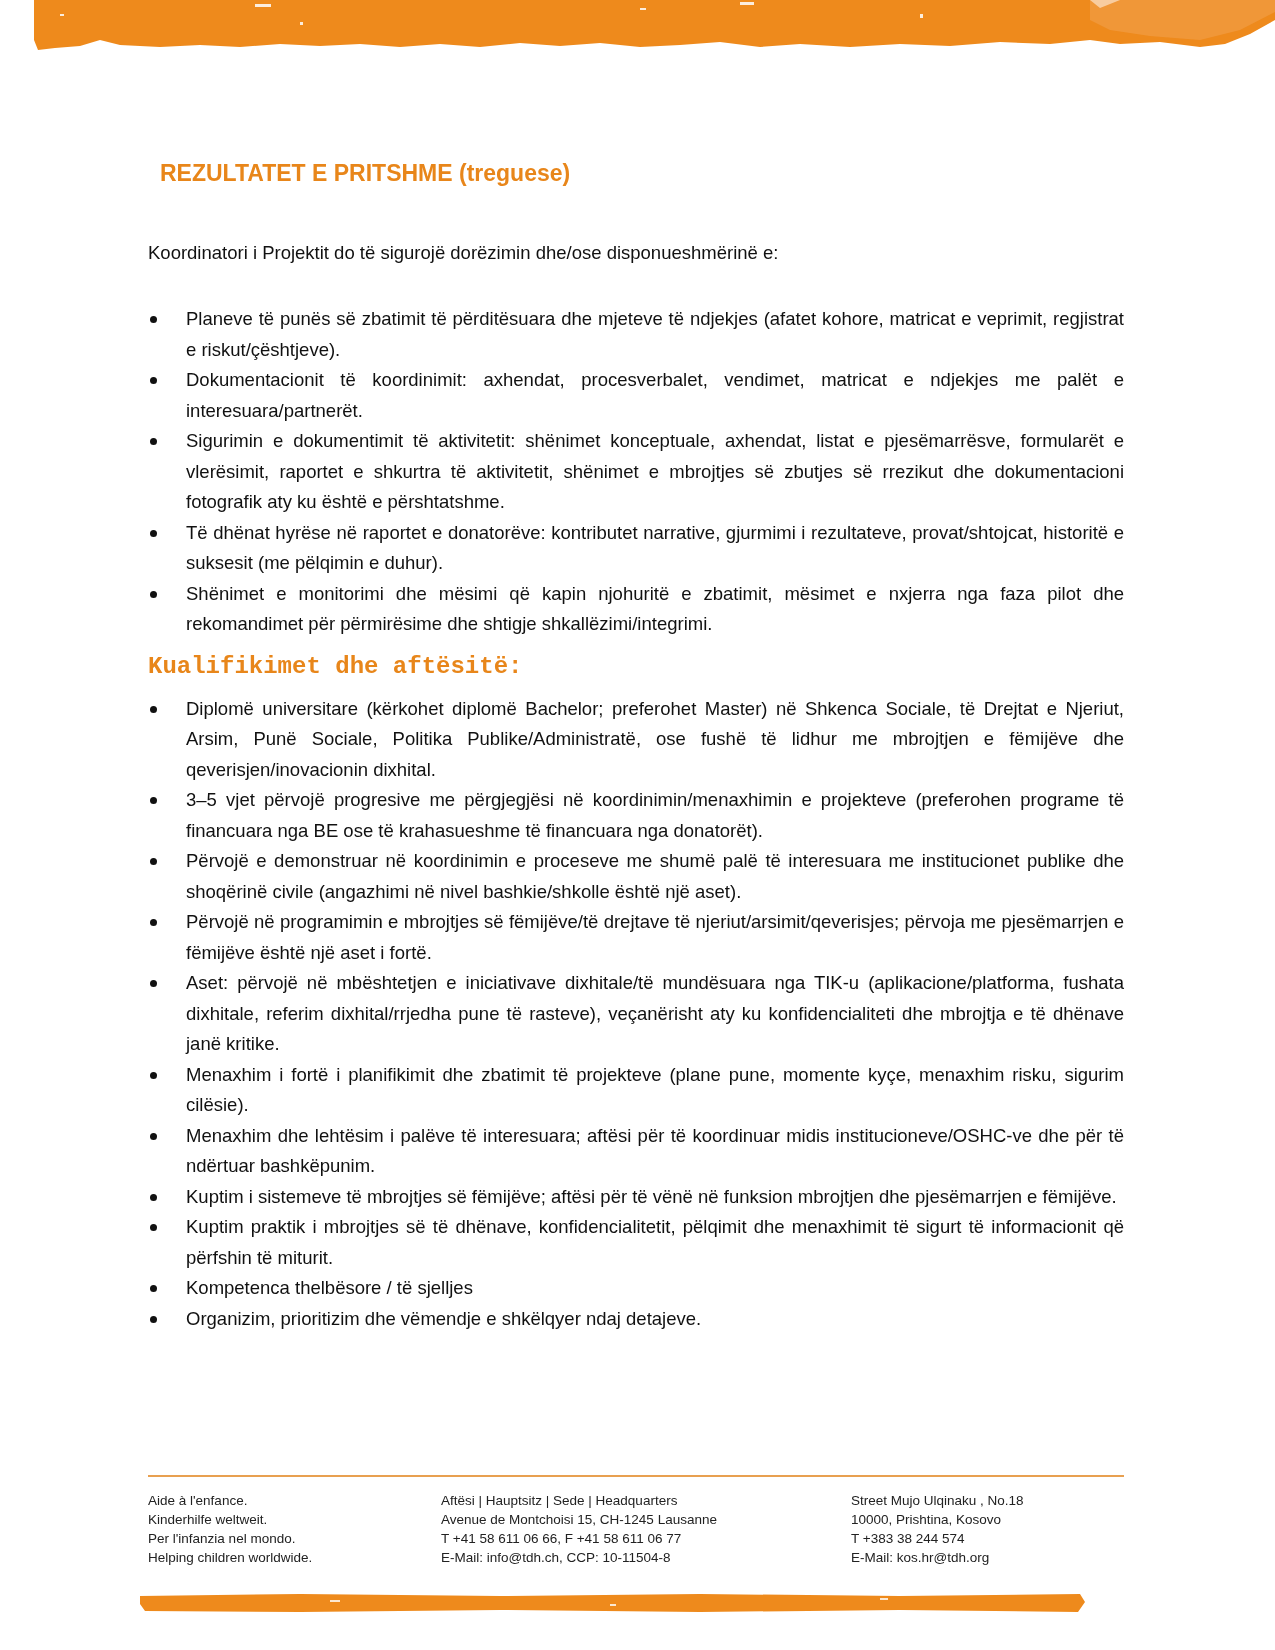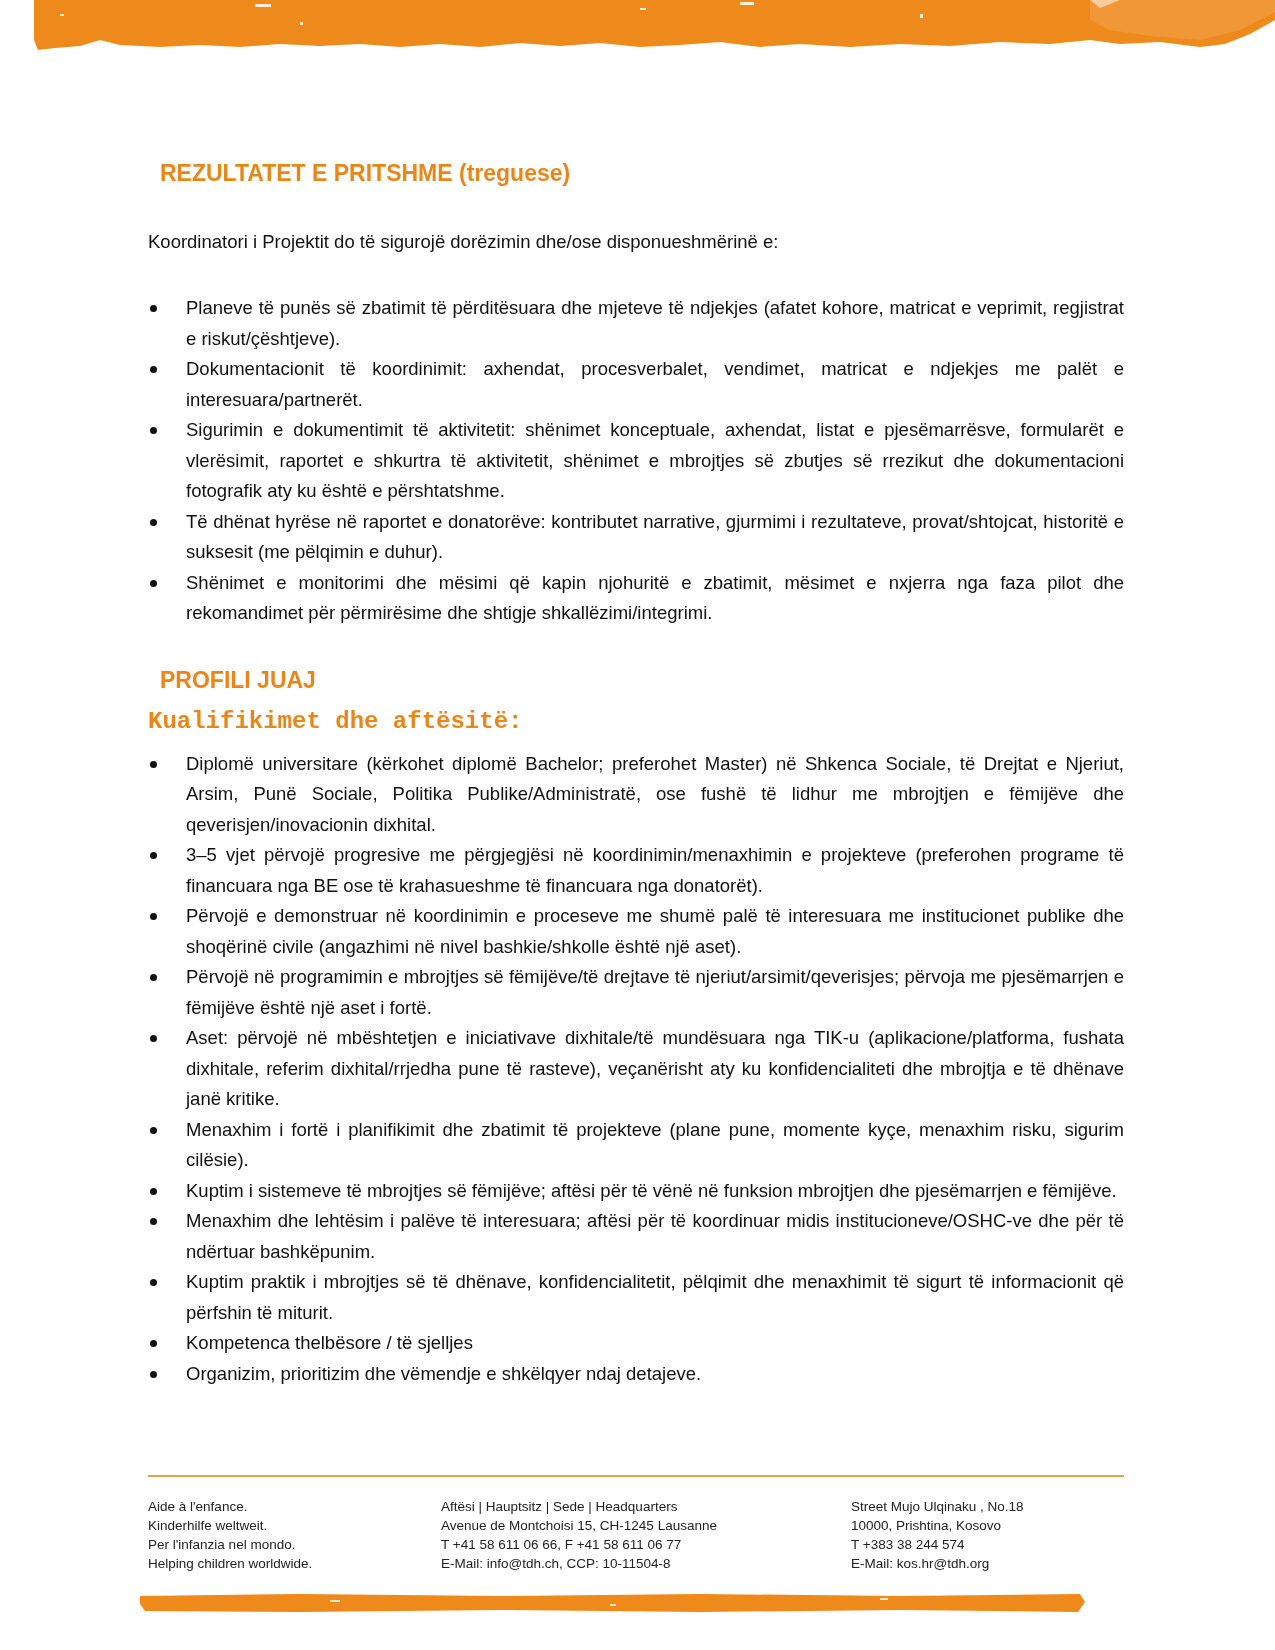--- a/index.html
+++ b/index.html
@@ -14,21 +14,21 @@
   .h-sub { color: #E8861A; font-weight: bold; font-size: 24px; margin: 0; line-height: 30px; }
 
   .intro { font-size: 18.5px; line-height: 30px; margin: 0; }
 
   ul.bullets { list-style: none; margin: 0; padding: 0; }
   ul.bullets li { position: relative; padding-left: 38px; font-size: 18.5px; line-height: 30.5px; text-align: justify; }
   ul.bullets li .dot { position: absolute; left: 2px; top: 12px; width: 7px; height: 7px; border-radius: 50%; background: #111; }
 
   .footer-rule { position: absolute; left: 148px; top: 1475px; width: 976px; height: 2px; background: #E8A050; }
   .footer { position: absolute; left: 148px; top: 1479px; width: 976px; font-family: "Liberation Sans", sans-serif; font-size: 13.5px; line-height: 19px; color: #222; }
-  .footer .col { position: absolute; top: 18px; }
+  .footer .col { position: absolute; top: 12px; }
   .footer .col div { white-space: nowrap; }
 </style>
 </head>
 <body>
 
 <svg class="brush-top" viewBox="0 0 1275 56" preserveAspectRatio="none">
   <path d="M34,0 L1090,0 L1100,8 L1120,0 L1275,0 L1275,20 L1250,34 L1225,44 L1200,47 L1160,42 L1120,44 L1090,40 L1050,44 L1000,42 L950,46 L900,44 L850,47 L800,44 L760,47 L720,42 L680,45 L640,47 L600,43 L560,46 L520,43 L480,47 L440,44 L400,47 L360,44 L320,46 L280,44 L240,47 L200,45 L160,47 L120,45 L100,40 L80,46 L55,48 L38,50 L34,40 Z" fill="#EE8A1C"></path>
   <path d="M1090,0 L1275,0 L1275,12 L1240,30 L1200,40 L1150,36 L1110,30 L1090,20 Z" fill="#F2A250" opacity="0.55"></path>
   <g fill="#ffffff" opacity="0.85">
     <rect x="255" y="4" width="16" height="3"></rect>
@@ -37,43 +37,42 @@
     <rect x="640" y="8" width="6" height="2"></rect>
     <rect x="740" y="2" width="14" height="3"></rect>
     <rect x="920" y="14" width="3" height="4"></rect>
   </g>
 </svg>
 
 <div class="content">
 
   <h2 class="h-section">REZULTATET E PRITSHME (treguese)</h2>
 
-  <p class="intro" style="margin-top:39px;">Koordinatori i Projektit do të sigurojë dorëzimin dhe/ose disponueshmërinë e:</p>
+  <p class="intro" style="margin-top:50px;">Koordinatori i Projektit do të sigurojë dorëzimin dhe/ose disponueshmërinë e:</p>
 
   <ul class="bullets" style="margin-top:36px;">
     <li><span class="dot"></span><span>Planeve të punës së zbatimit të përditësuara dhe mjeteve të ndjekjes (afatet kohore, matricat e veprimit, regjistrat e riskut/çështjeve).</span></li>
     <li><span class="dot"></span><span>Dokumentacionit të koordinimit: axhendat, procesverbalet, vendimet, matricat e ndjekjes me palët e interesuara/partnerët.</span></li>
     <li><span class="dot"></span><span>Sigurimin e dokumentimit të aktivitetit: shënimet konceptuale, axhendat, listat e pjesëmarrësve, formularët e vlerësimit, raportet e shkurtra të aktivitetit, shënimet e mbrojtjes së zbutjes së rrezikut dhe dokumentacioni fotografik aty ku është e përshtatshme.</span></li>
     <li><span class="dot"></span><span>Të dhënat hyrëse në raportet e donatorëve: kontributet narrative, gjurmimi i rezultateve, provat/shtojcat, historitë e suksesit (me pëlqimin e duhur).</span></li>
     <li><span class="dot"></span><span>Shënimet e monitorimi dhe mësimi që kapin njohuritë e zbatimit, mësimet e nxjerra nga faza pilot dhe rekomandimet për përmirësime dhe shtigje shkallëzimi/integrimi.</span></li>
   </ul>
 
-  <h2 class="h-section" style="margin-top:36px;">PROFILI JUAJ</h2>
 
   <h3 class="h-sub" style="margin-top:12px;font-family:Liberation Mono, monospace;">Kualifikimet dhe aftësitë:</h3>
 
   <ul class="bullets" style="margin-top:12px;">
     <li><span class="dot"></span><span>Diplomë universitare (kërkohet diplomë Bachelor; preferohet Master) në Shkenca Sociale, të Drejtat e Njeriut, Arsim, Punë Sociale, Politika Publike/Administratë, ose fushë të lidhur me mbrojtjen e fëmijëve dhe qeverisjen/inovacionin dixhital.</span></li>
     <li><span class="dot"></span><span>3–5 vjet përvojë progresive me përgjegjësi në koordinimin/menaxhimin e projekteve (preferohen programe të financuara nga BE ose të krahasueshme të financuara nga donatorët).</span></li>
     <li><span class="dot"></span><span>Përvojë e demonstruar në koordinimin e proceseve me shumë palë të interesuara me institucionet publike dhe shoqërinë civile (angazhimi në nivel bashkie/shkolle është një aset).</span></li>
     <li><span class="dot"></span><span>Përvojë në programimin e mbrojtjes së fëmijëve/të drejtave të njeriut/arsimit/qeverisjes; përvoja me pjesëmarrjen e fëmijëve është një aset i fortë.</span></li>
     <li><span class="dot"></span><span>Aset: përvojë në mbështetjen e iniciativave dixhitale/të mundësuara nga TIK-u (aplikacione/platforma, fushata dixhitale, referim dixhital/rrjedha pune të rasteve), veçanërisht aty ku konfidencialiteti dhe mbrojtja e të dhënave janë kritike.</span></li>
     <li><span class="dot"></span><span>Menaxhim i fortë i planifikimit dhe zbatimit të projekteve (plane pune, momente kyçe, menaxhim risku, sigurim cilësie).</span></li>
+    <li><span class="dot"></span><span>Menaxhim dhe lehtësim i palëve të interesuara; aftësi për të koordinuar midis institucioneve/OSHC-ve dhe për të ndërtuar bashkëpunim.</span></li>
     <li><span class="dot"></span><span>Kuptim i sistemeve të mbrojtjes së fëmijëve; aftësi për të vënë në funksion mbrojtjen dhe pjesëmarrjen e fëmijëve.</span></li>
-    <li><span class="dot"></span><span>Menaxhim dhe lehtësim i palëve të interesuara; aftësi për të koordinuar midis institucioneve/OSHC-ve dhe për të ndërtuar bashkëpunim.</span></li>
     <li><span class="dot"></span><span>Kuptim praktik i mbrojtjes së të dhënave, konfidencialitetit, pëlqimit dhe menaxhimit të sigurt të informacionit që përfshin të miturit.</span></li>
     <li><span class="dot"></span><span>Kompetenca thelbësore / të sjelljes</span></li>
     <li><span class="dot"></span><span>Organizim, prioritizim dhe vëmendje e shkëlqyer ndaj detajeve.</span></li>
   </ul>
 </div>
 
 <div class="footer-rule"></div>
 
 <div class="footer">
   <div class="col" style="left:0;">

